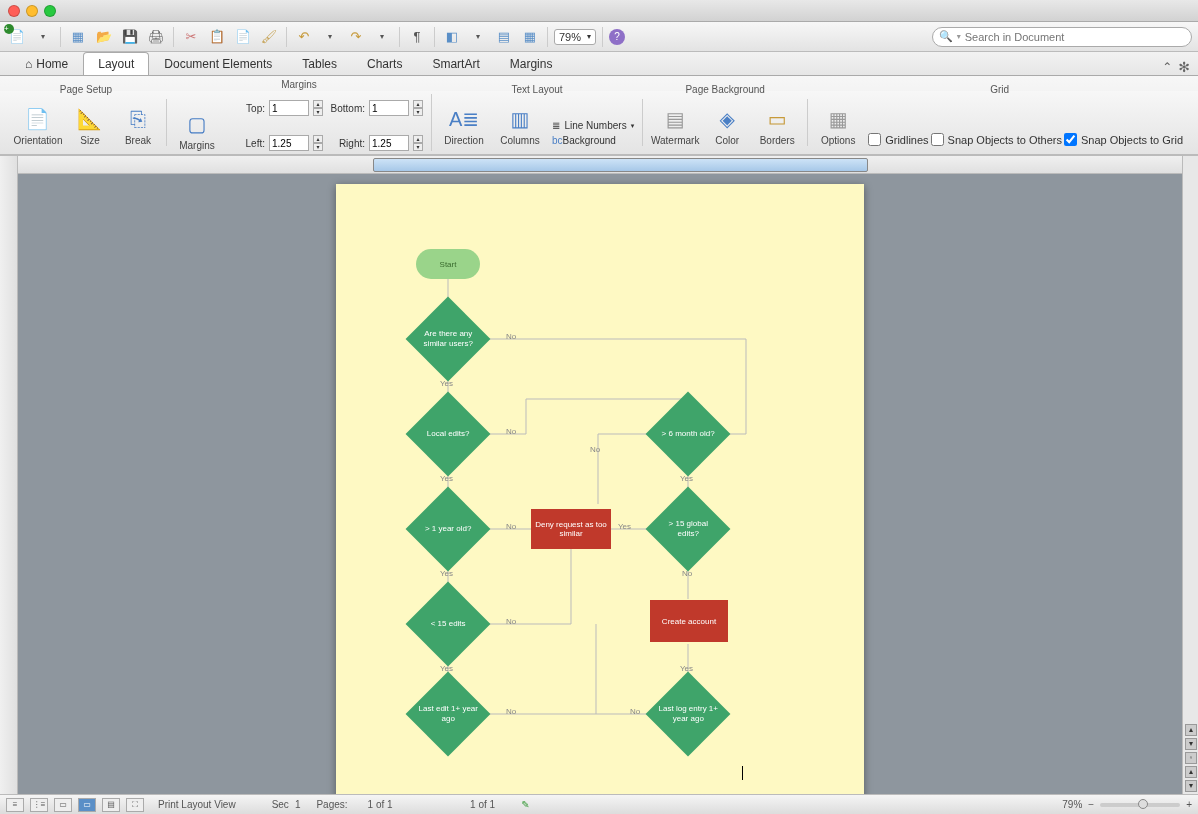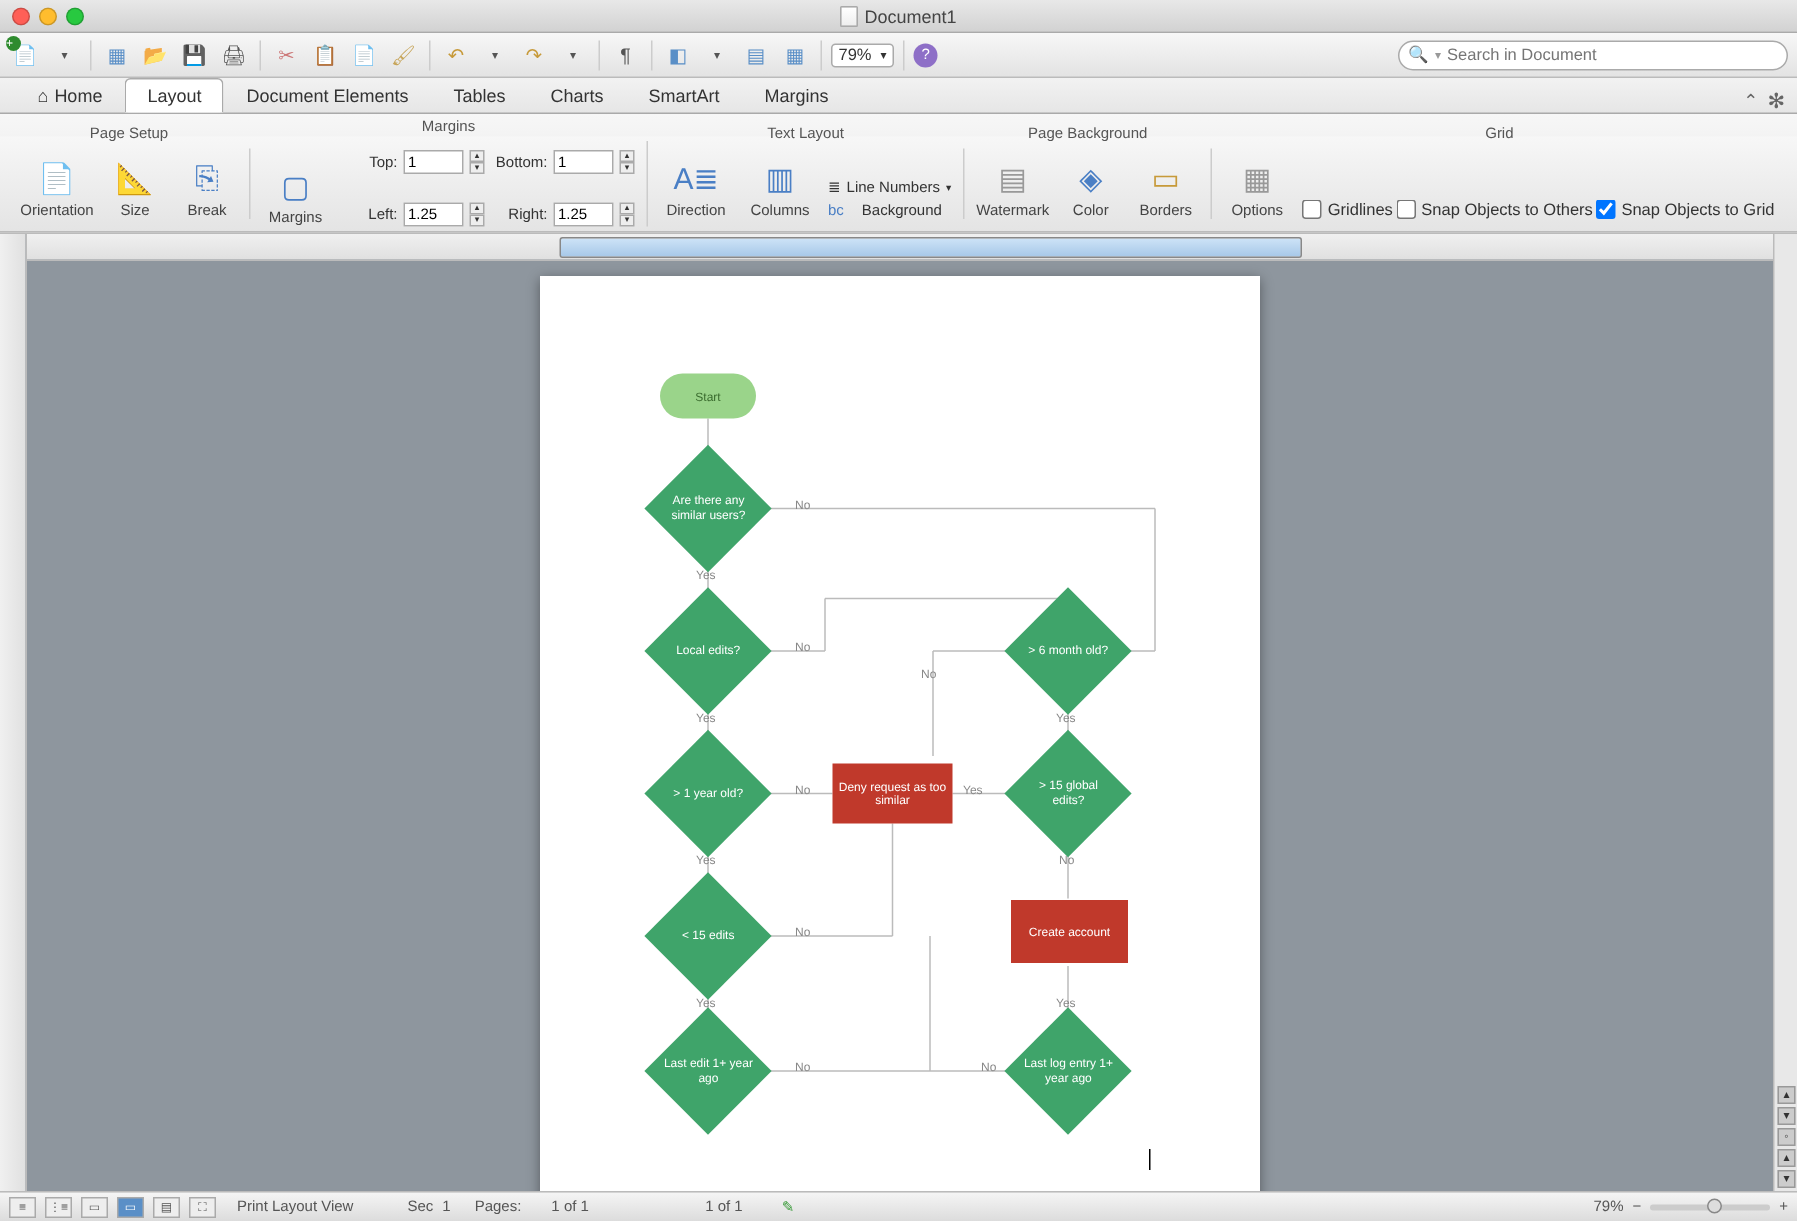--- a/index.html
+++ b/index.html
@@ -40,21 +40,21 @@
 .grid-checks label { display: flex; align-items: center; gap: 4px; }
 
 .ribbon-wrap { position: relative; padding-top: 15px; background: linear-gradient(#f7f7f7,#e4e4e4); border-bottom: 1px solid #bbb; }
 
 .workspace { flex: 1; display: flex; overflow: hidden; background: #8e969e; }
 .vruler { width: 18px; background: linear-gradient(to right,#f0f0f0,#e0e0e0); border-right: 1px solid #bbb; }
 .docarea { flex: 1; display: flex; flex-direction: column; overflow: hidden; }
 .hruler { height: 18px; background: linear-gradient(#f0f0f0,#e0e0e0); border-bottom: 1px solid #bbb; position: relative; }
 .hruler-inner { position: absolute; left: 355px; width: 495px; height: 14px; top: 2px; background: linear-gradient(#cde3f7,#a7c8e8); border: 1px solid #888; border-radius: 2px; }
 .canvas { flex: 1; overflow: auto; display: flex; justify-content: center; padding: 10px 0; background: #8e969e; position: relative; }
-.page { width: 480px; height: 620px; background: #ffffff; box-shadow: 0 2px 8px rgba(0,0,0,.4); position: relative; }
+.page { width: 528px; height: 620px; background: #fef9c3; box-shadow: 0 2px 8px rgba(0,0,0,.4); position: relative; }
 .vscroll { width: 16px; background: #e8e8e8; border-left: 1px solid #bbb; display: flex; flex-direction: column; justify-content: flex-end; padding: 2px; gap: 2px; }
 .vscroll .sbtn { width: 12px; height: 12px; background: #ccc; border: 1px solid #999; font-size: 8px; text-align: center; }
 
 
 .fc { position: absolute; font-size: 8px; color: #fff; font-weight: 500; }
 .fc-start { left: 80px; top: 65px; width: 64px; height: 30px; background: #9ad48a; border-radius: 15px; display: flex; align-items: center; justify-content: center; color: #3a6b2e; font-weight: 500; }
 .diamond { width: 60px; height: 60px; transform: rotate(45deg); background: #3fa46a; display: flex; align-items: center; justify-content: center; }
 .diamond span { transform: rotate(-45deg); text-align: center; width: 70px; font-size: 8px; line-height: 1.2; }
 .fc-box { background: #c0392b; display: flex; align-items: center; justify-content: center; text-align: center; padding: 4px; }
 .fc-label { position: absolute; font-size: 8px; color: #888; }
@@ -69,24 +69,20 @@
 svg.conn line { stroke: #bbb; stroke-width: 1; }
 </style>
 </head>
 <body>
 
 <div class="titlebar">
   <div class="traffic">
     <div class="tl r"></div>
     <div class="tl y"></div>
     <div class="tl g"></div>
-  </div>
-  <div class="title-center">
-    <span class="doc-ico"></span>
-    <span>Document1</span>
   </div>
 </div>
 
 <div class="toolbar">
   <div class="tbtn" style="position:relative;color:#2e8b2e;">📄<span style="position:absolute;top:-2px;left:-2px;background:#2e8b2e;color:#fff;border-radius:50%;width:10px;height:10px;font-size:8px;line-height:10px;">+</span></div>
   <div class="tbtn" style="font-size:8px;">▾</div>
   <div class="sep"></div>
   <div class="tbtn" style="color:#5a8fc7;">▦</div>
   <div class="tbtn" style="color:#c7a55a;">📂</div>
   <div class="tbtn">💾</div>
@@ -210,21 +206,21 @@
       <div class="big-btn" style="width:48px;">
             <div class="big-ico">▥</div>
             <span>Columns</span>
           </div>
       <div style="display:flex;flex-direction:column;gap:4px;font-size:10px;">
         <div style="display:flex;gap:4px;align-items:center;">
               <span>≣</span>
               <span>Line Numbers</span> 
               <span style="font-size:7px;">▾</span>
             </div>
-        <div style="display:flex;gap:12px;align-items:center;">
+        <div style="display:flex;gap:0;align-items:center;">
               <span style="color:#4a7fc5;">bc</span>
               <span>Background</span>
             </div>
       </div>
     </div>
   </div>
 
   <div class="rgroup">
     <div class="rgroup-title">Page Background</div>
     <div class="rgroup-body">

